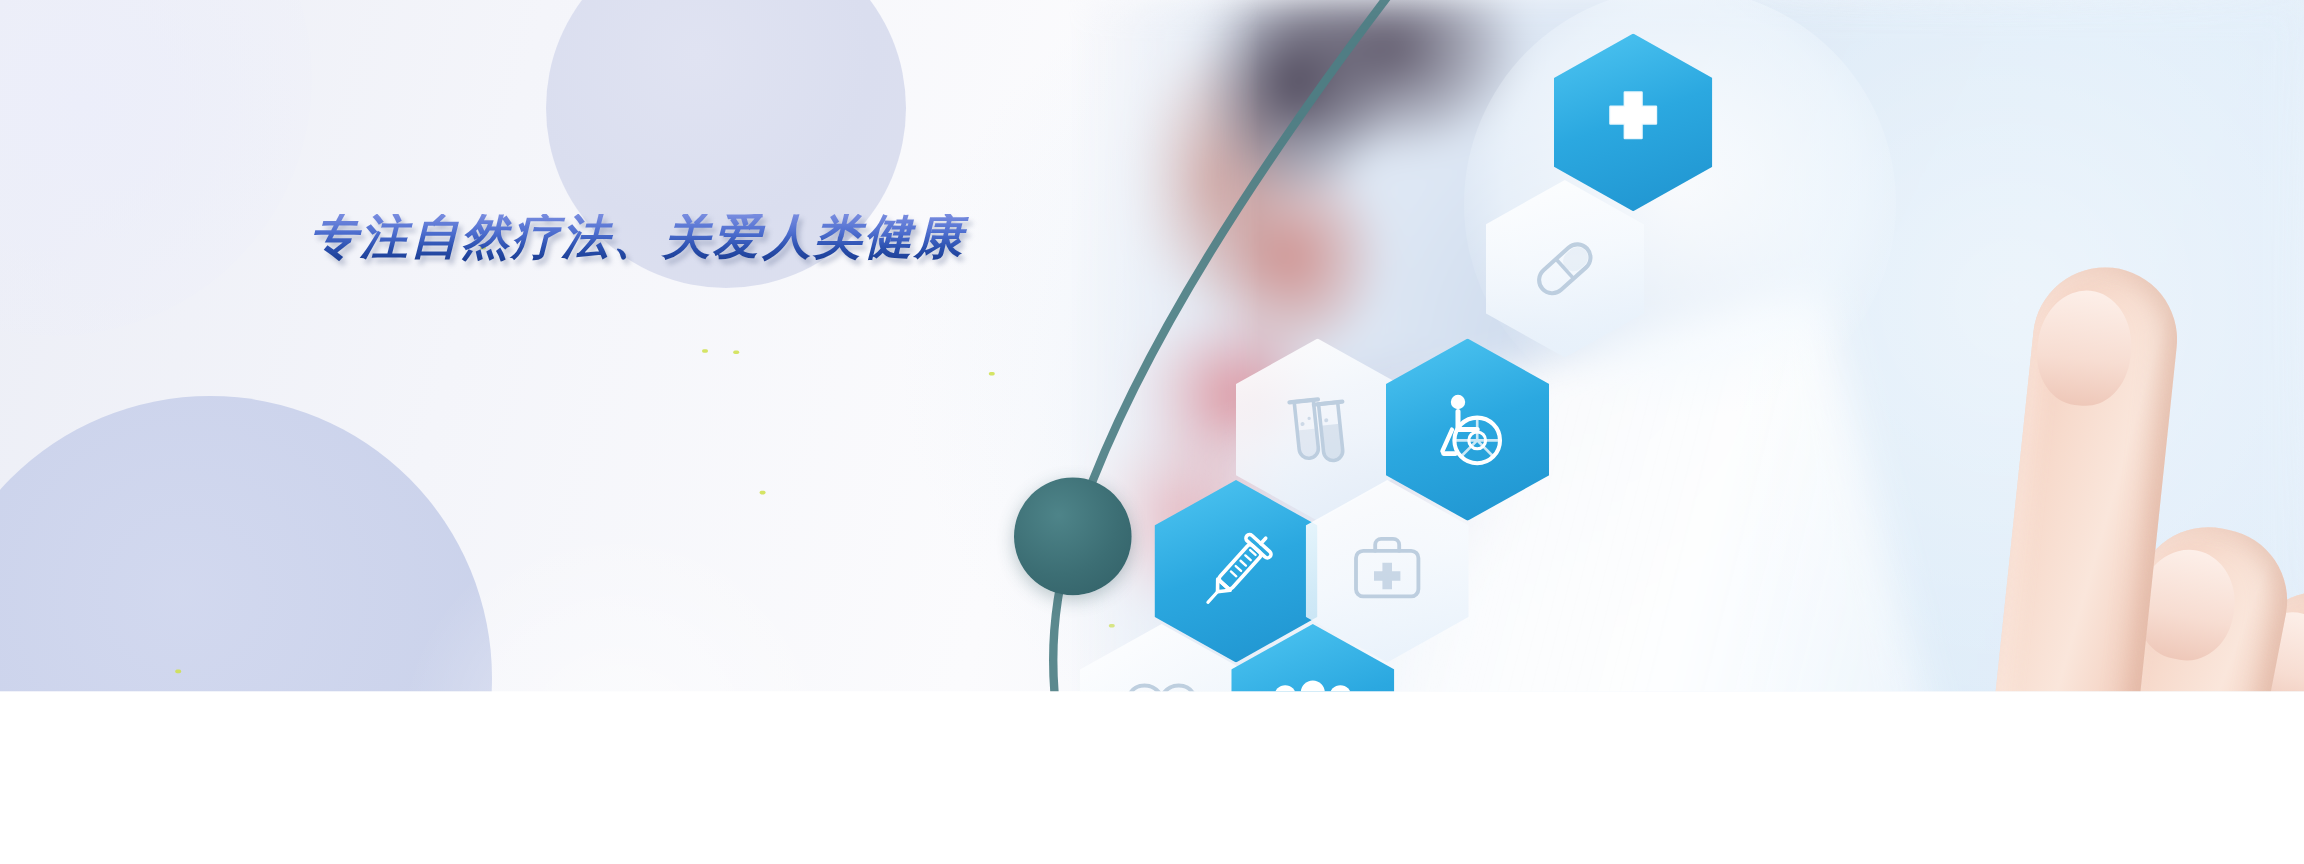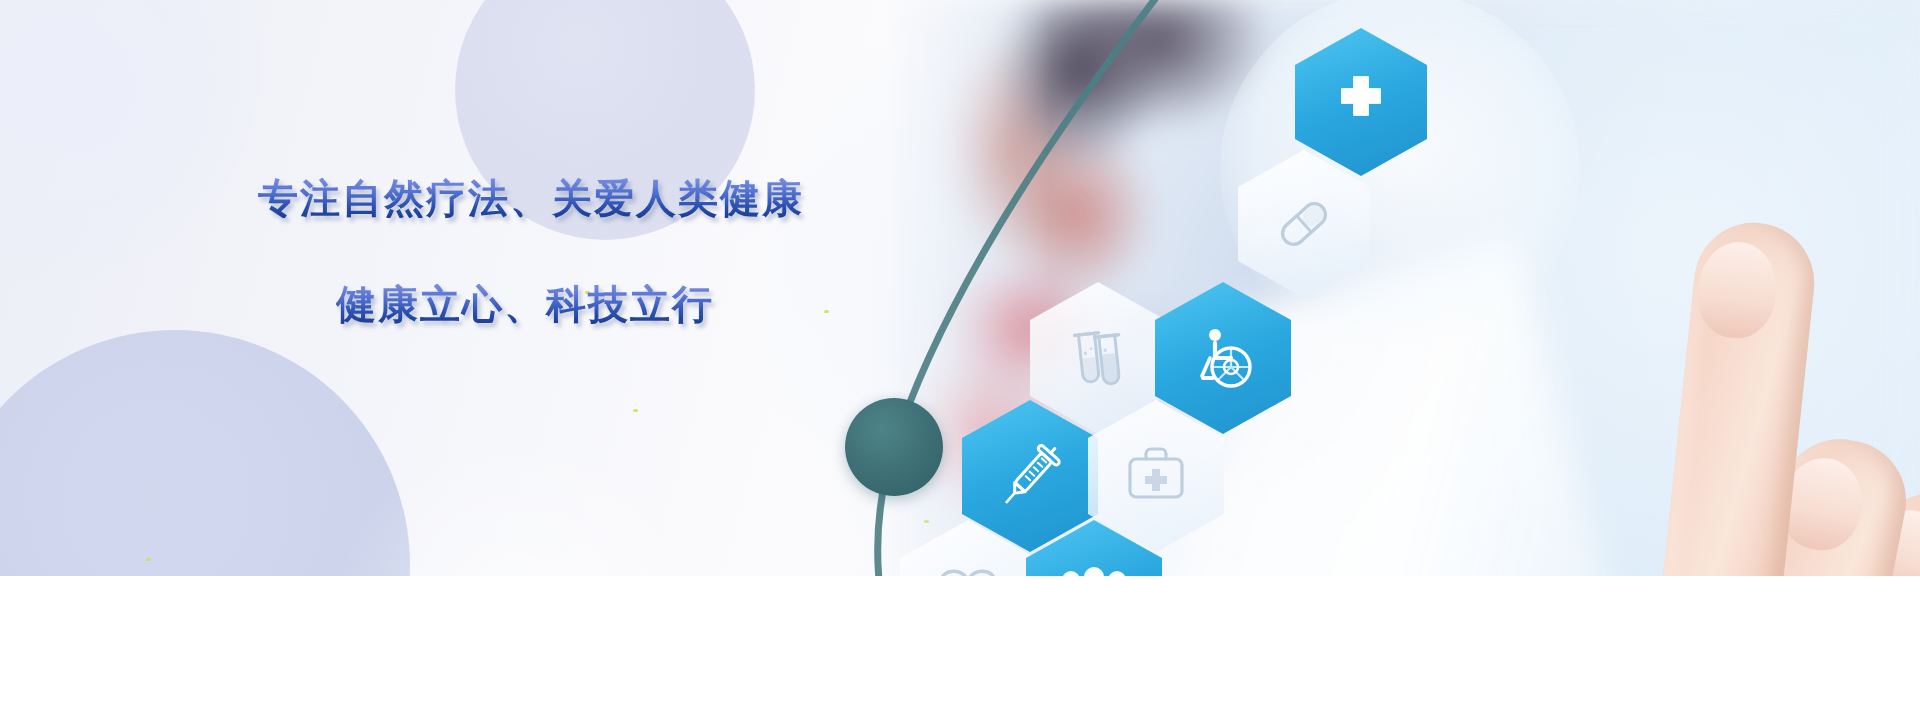--- a/index.html
+++ b/index.html
@@ -6,20 +6,21 @@
   body{
     width:1920px;height:720px;overflow:hidden;
     font-family:"Liberation Sans","DejaVu Sans",sans-serif;
     background:#ffffff;
   }
   #banner{
     position:relative;width:1920px;height:576px;overflow:hidden;
     background:
       radial-gradient(ellipse 900px 620px at 1380px 300px, #e3eef9 0%, rgba(227,238,249,0) 70%),
       linear-gradient(105deg,#eceef6 0%,#f4f5fa 22%,#fbfbfd 46%,#f2f5fa 64%,#e9f0f8 82%,#dfeaf6 100%);
+    font-style: italic;
   }
 
   
   .soft-circle{position:absolute;border-radius:50%;}
   #circle-top{
     left:455px;top:-60px;width:300px;height:300px;
     background:radial-gradient(circle at 42% 35%, #dfe2f2 0%, #d9ddef 55%, #dcdfef 100%);
     opacity:.95;
     filter:blur(.4px);
   }
@@ -276,21 +277,20 @@
 
   <div id="arc-wrap">
     <svg width="1920" height="720" viewBox="0 0 1920 720">
       <path d="M 1185 -40 C 1060 120, 940 300, 893 450 C 862 550, 880 650, 930 740" fill="none" stroke="#4d7f84" stroke-width="7" stroke-linecap="round" opacity="0.92"></path>
     </svg>
     <div id="arc-node"></div>
   </div>
 
   <div id="headline">
     <div class="head-line" id="head-line-1">专注自然疗法、关爱人类健康</div>
-    <div class="head-line" id="head-line-2">健康立心、科技立行</div>
   </div>
 
 <div class="speck" style="left: 400px; top: 205px;"></div>
     <div class="speck" style="left: 585px; top: 291px;"></div>
     <div class="speck" style="left: 611px; top: 292px;"></div>
     <div class="speck" style="left: 633px; top: 409px;"></div>
     <div class="speck" style="left: 824px; top: 310px;"></div>
     <div class="speck" style="left: 924px; top: 520px;"></div>
     <div class="speck" style="left: 146px; top: 558px;"></div>
   </div>

